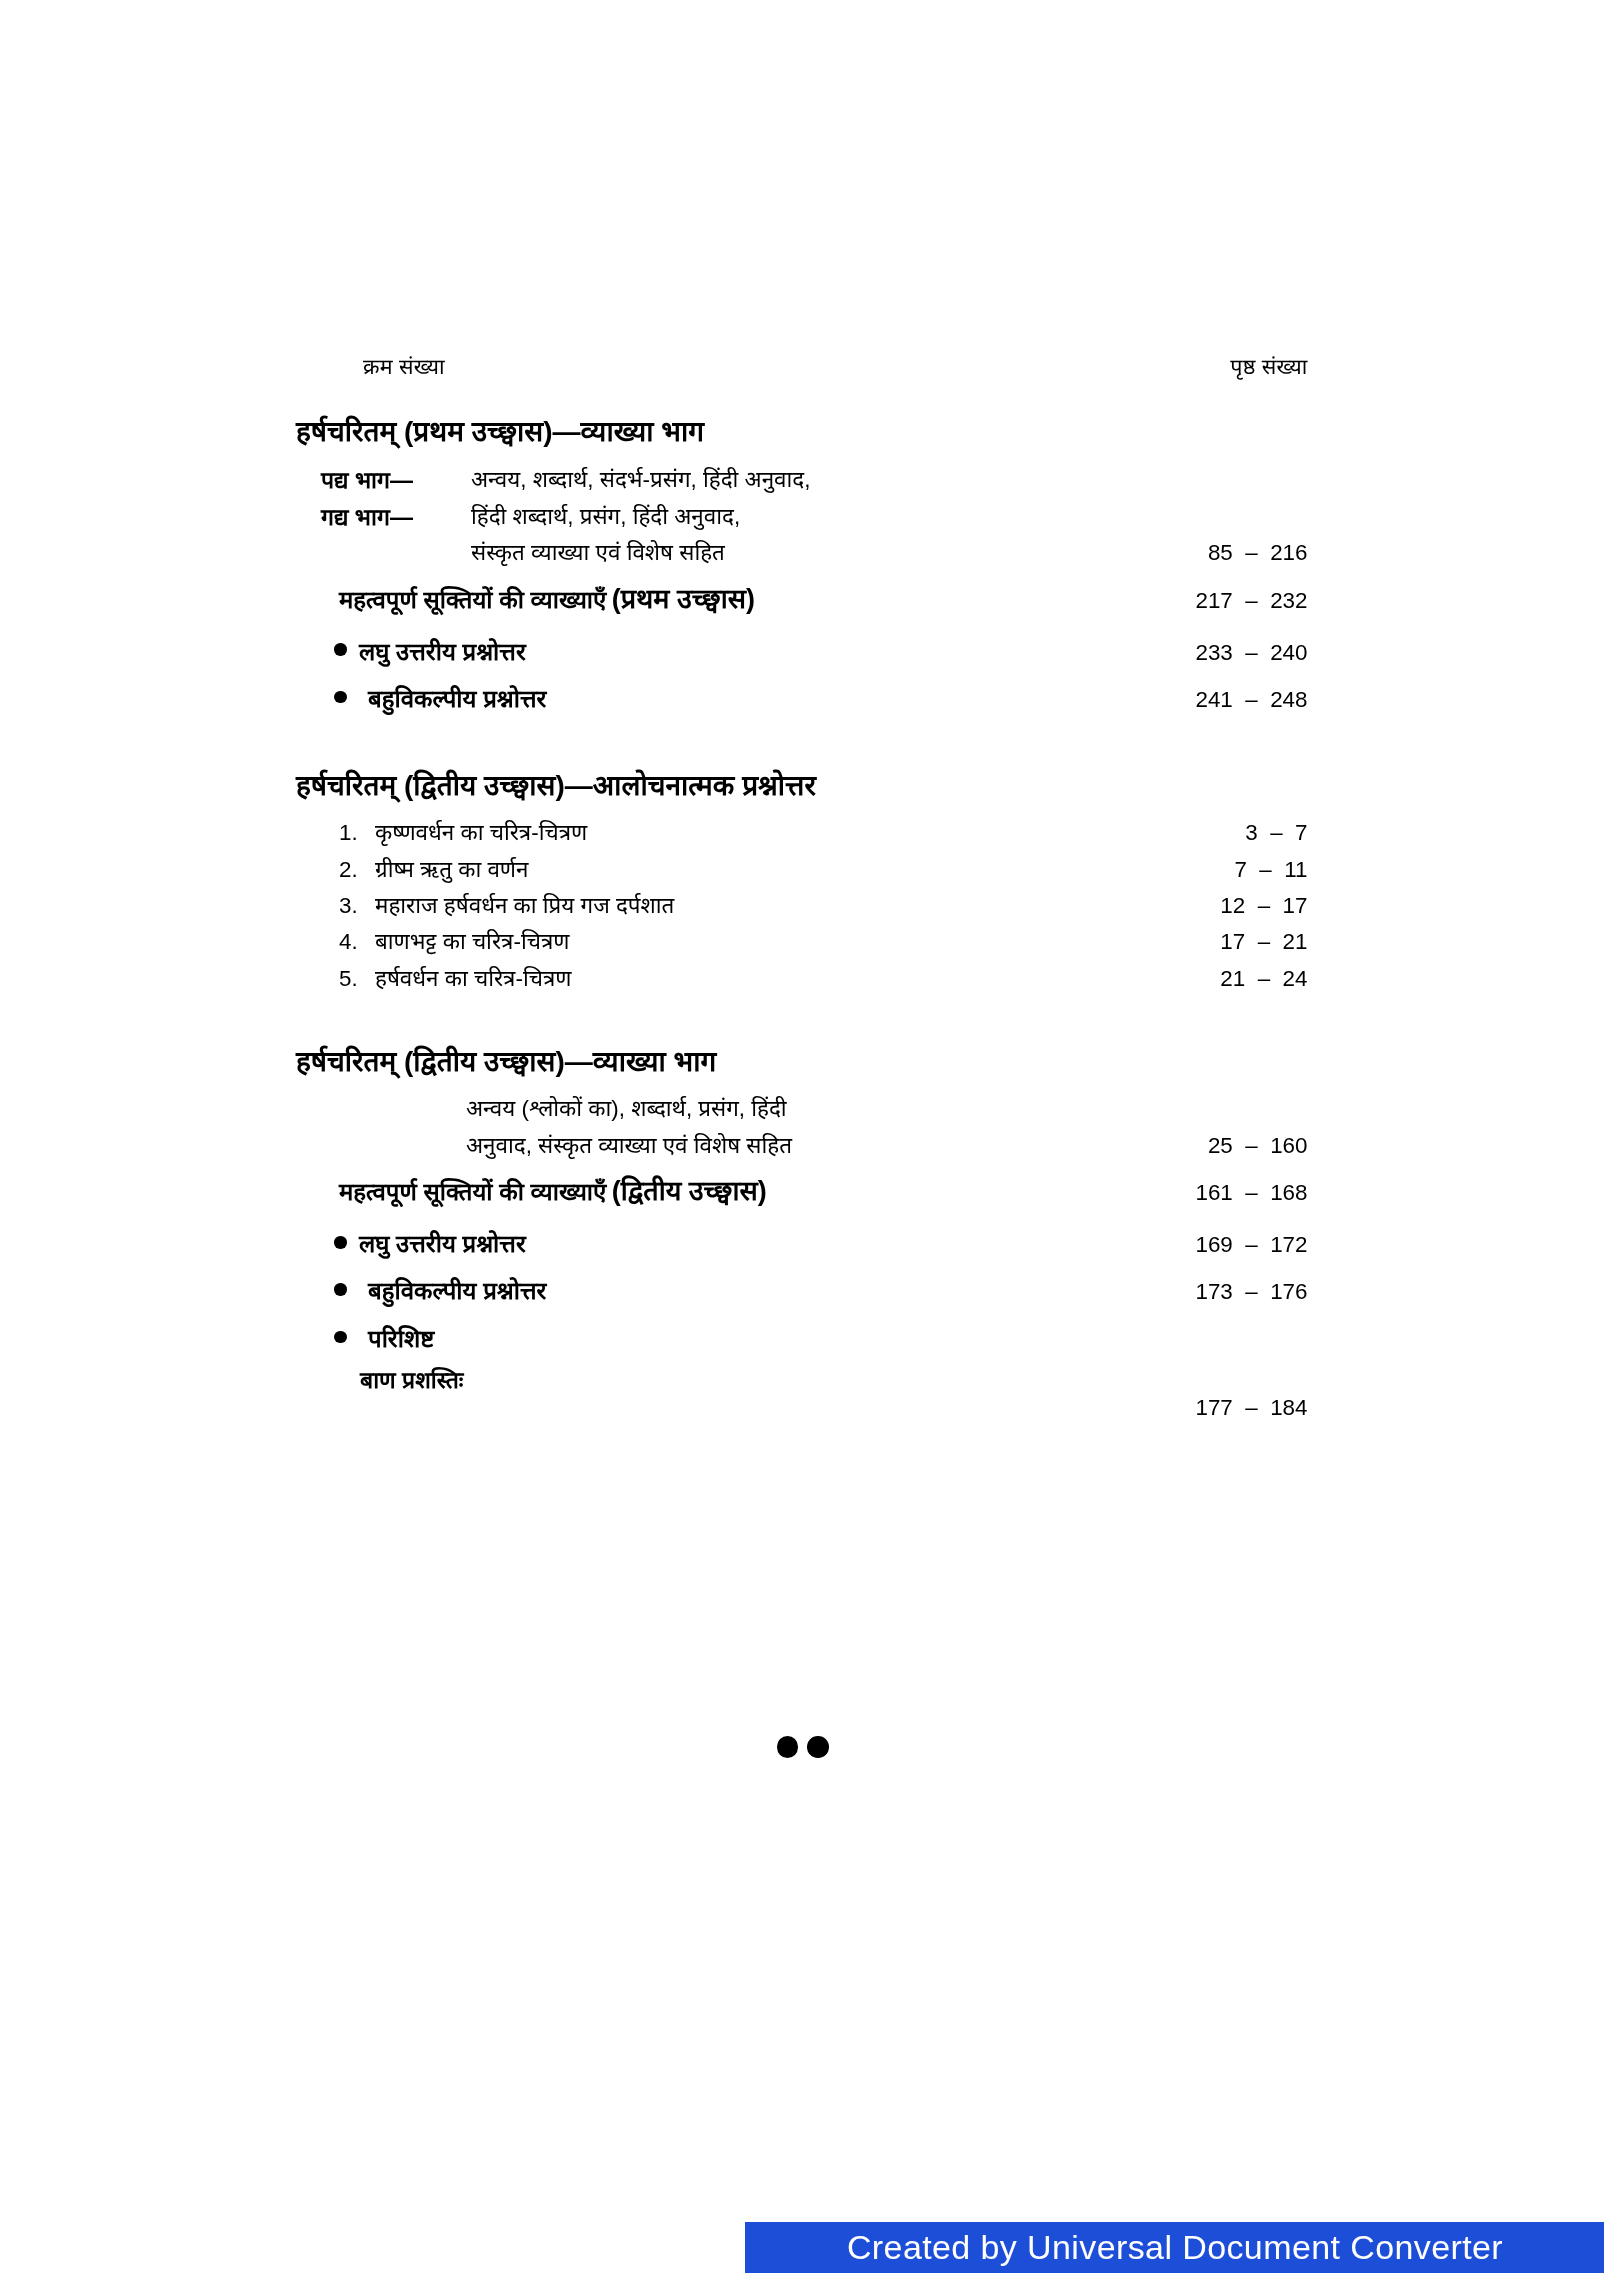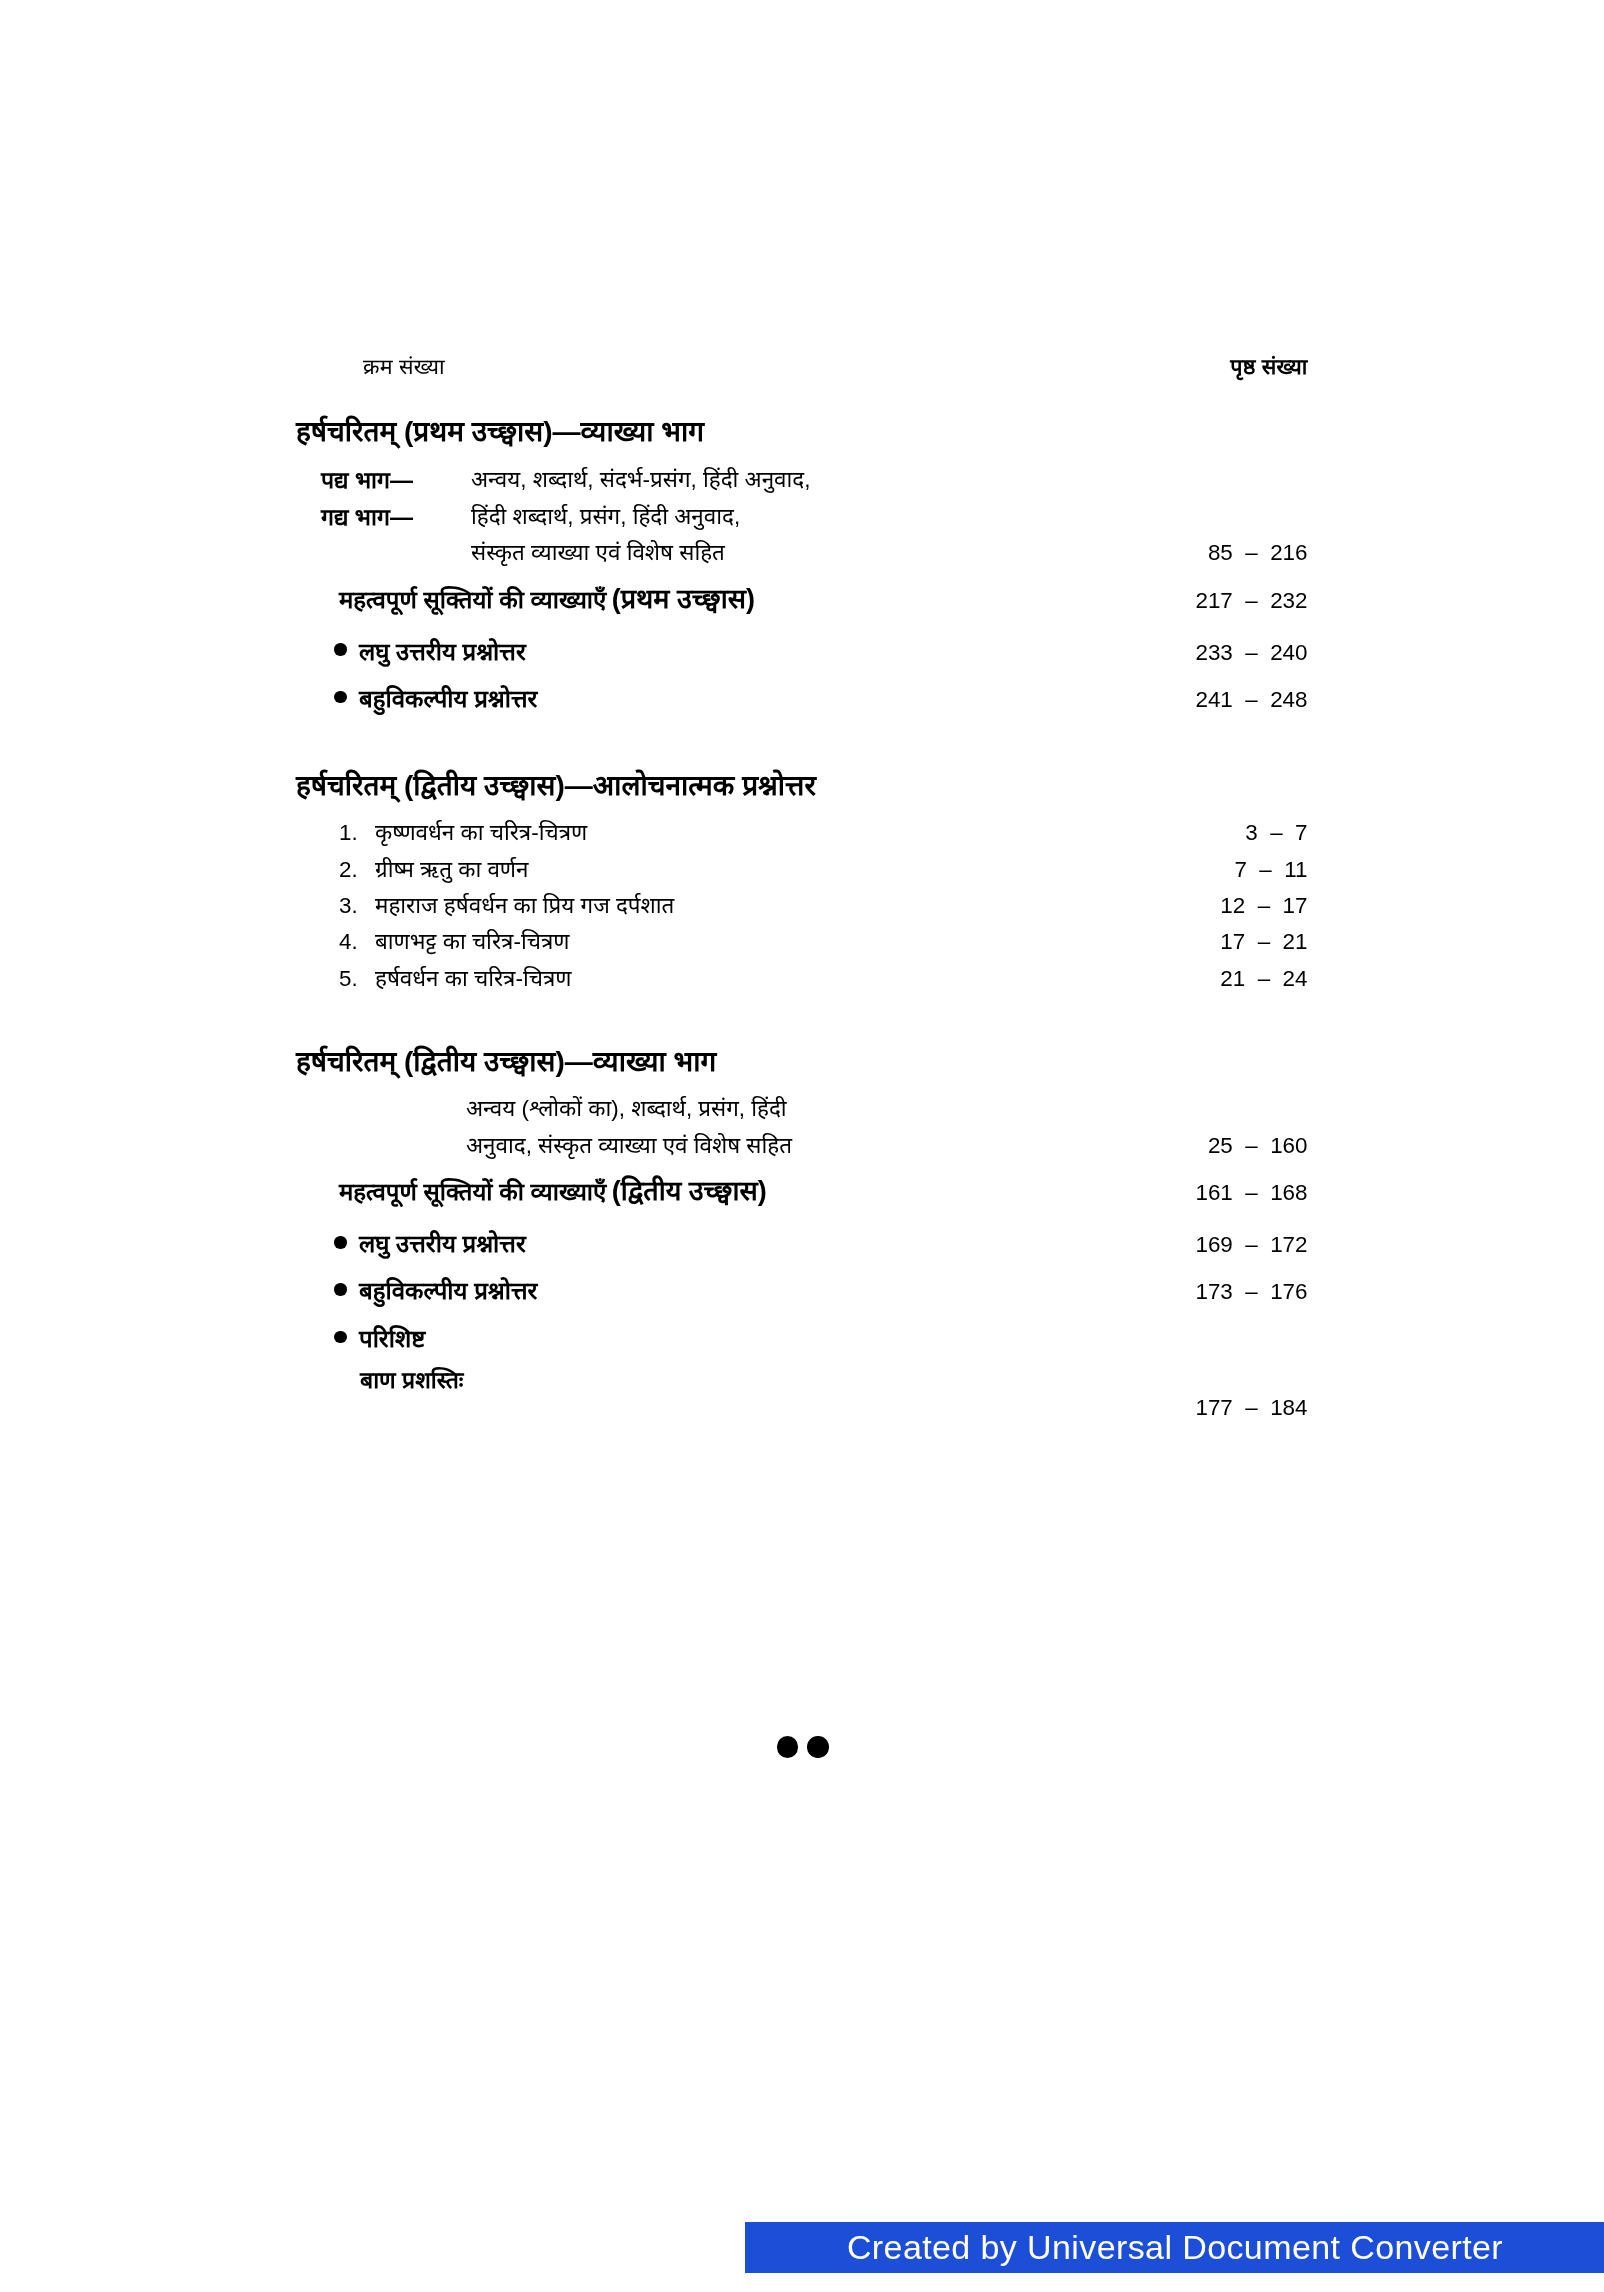--- a/index.html
+++ b/index.html
@@ -35,21 +35,20 @@
     display: flex;
     align-items: baseline;
     font-size: 21.5px;
     letter-spacing: 0.2px;
     margin-bottom: 34px;
   }
   .col-head .left { padding-left: 67px; }
   .col-head .right {
     margin-left: auto;
     padding-right: 4.5px;
-    font-weight: bold;
   }
 
   
   .section-title {
     font-size: 28px;
     font-weight: bold;
     line-height: 1.25;
     white-space: nowrap;
     margin: 0 0 12.5px 0;
   }
@@ -122,21 +121,21 @@
     flex: 0 0 auto;
   }
 
   
   .bullet-row {
     display: flex;
     align-items: baseline;
     padding-left: 38px;
     margin-top: 18px;
   }
-  .bullet-row.tight { margin-top: 14.3px; }
+  .bullet-row.tight { margin-top: 14.3px; gap: 9px; }
   .bullet-dot {
     width: 12.5px;
     height: 12.5px;
     border-radius: 50%;
     background: #000;
     display: inline-block;
     flex: 0 0 auto;
     margin-right: 12.5px;
     position: relative;
     top: -3.6px;

